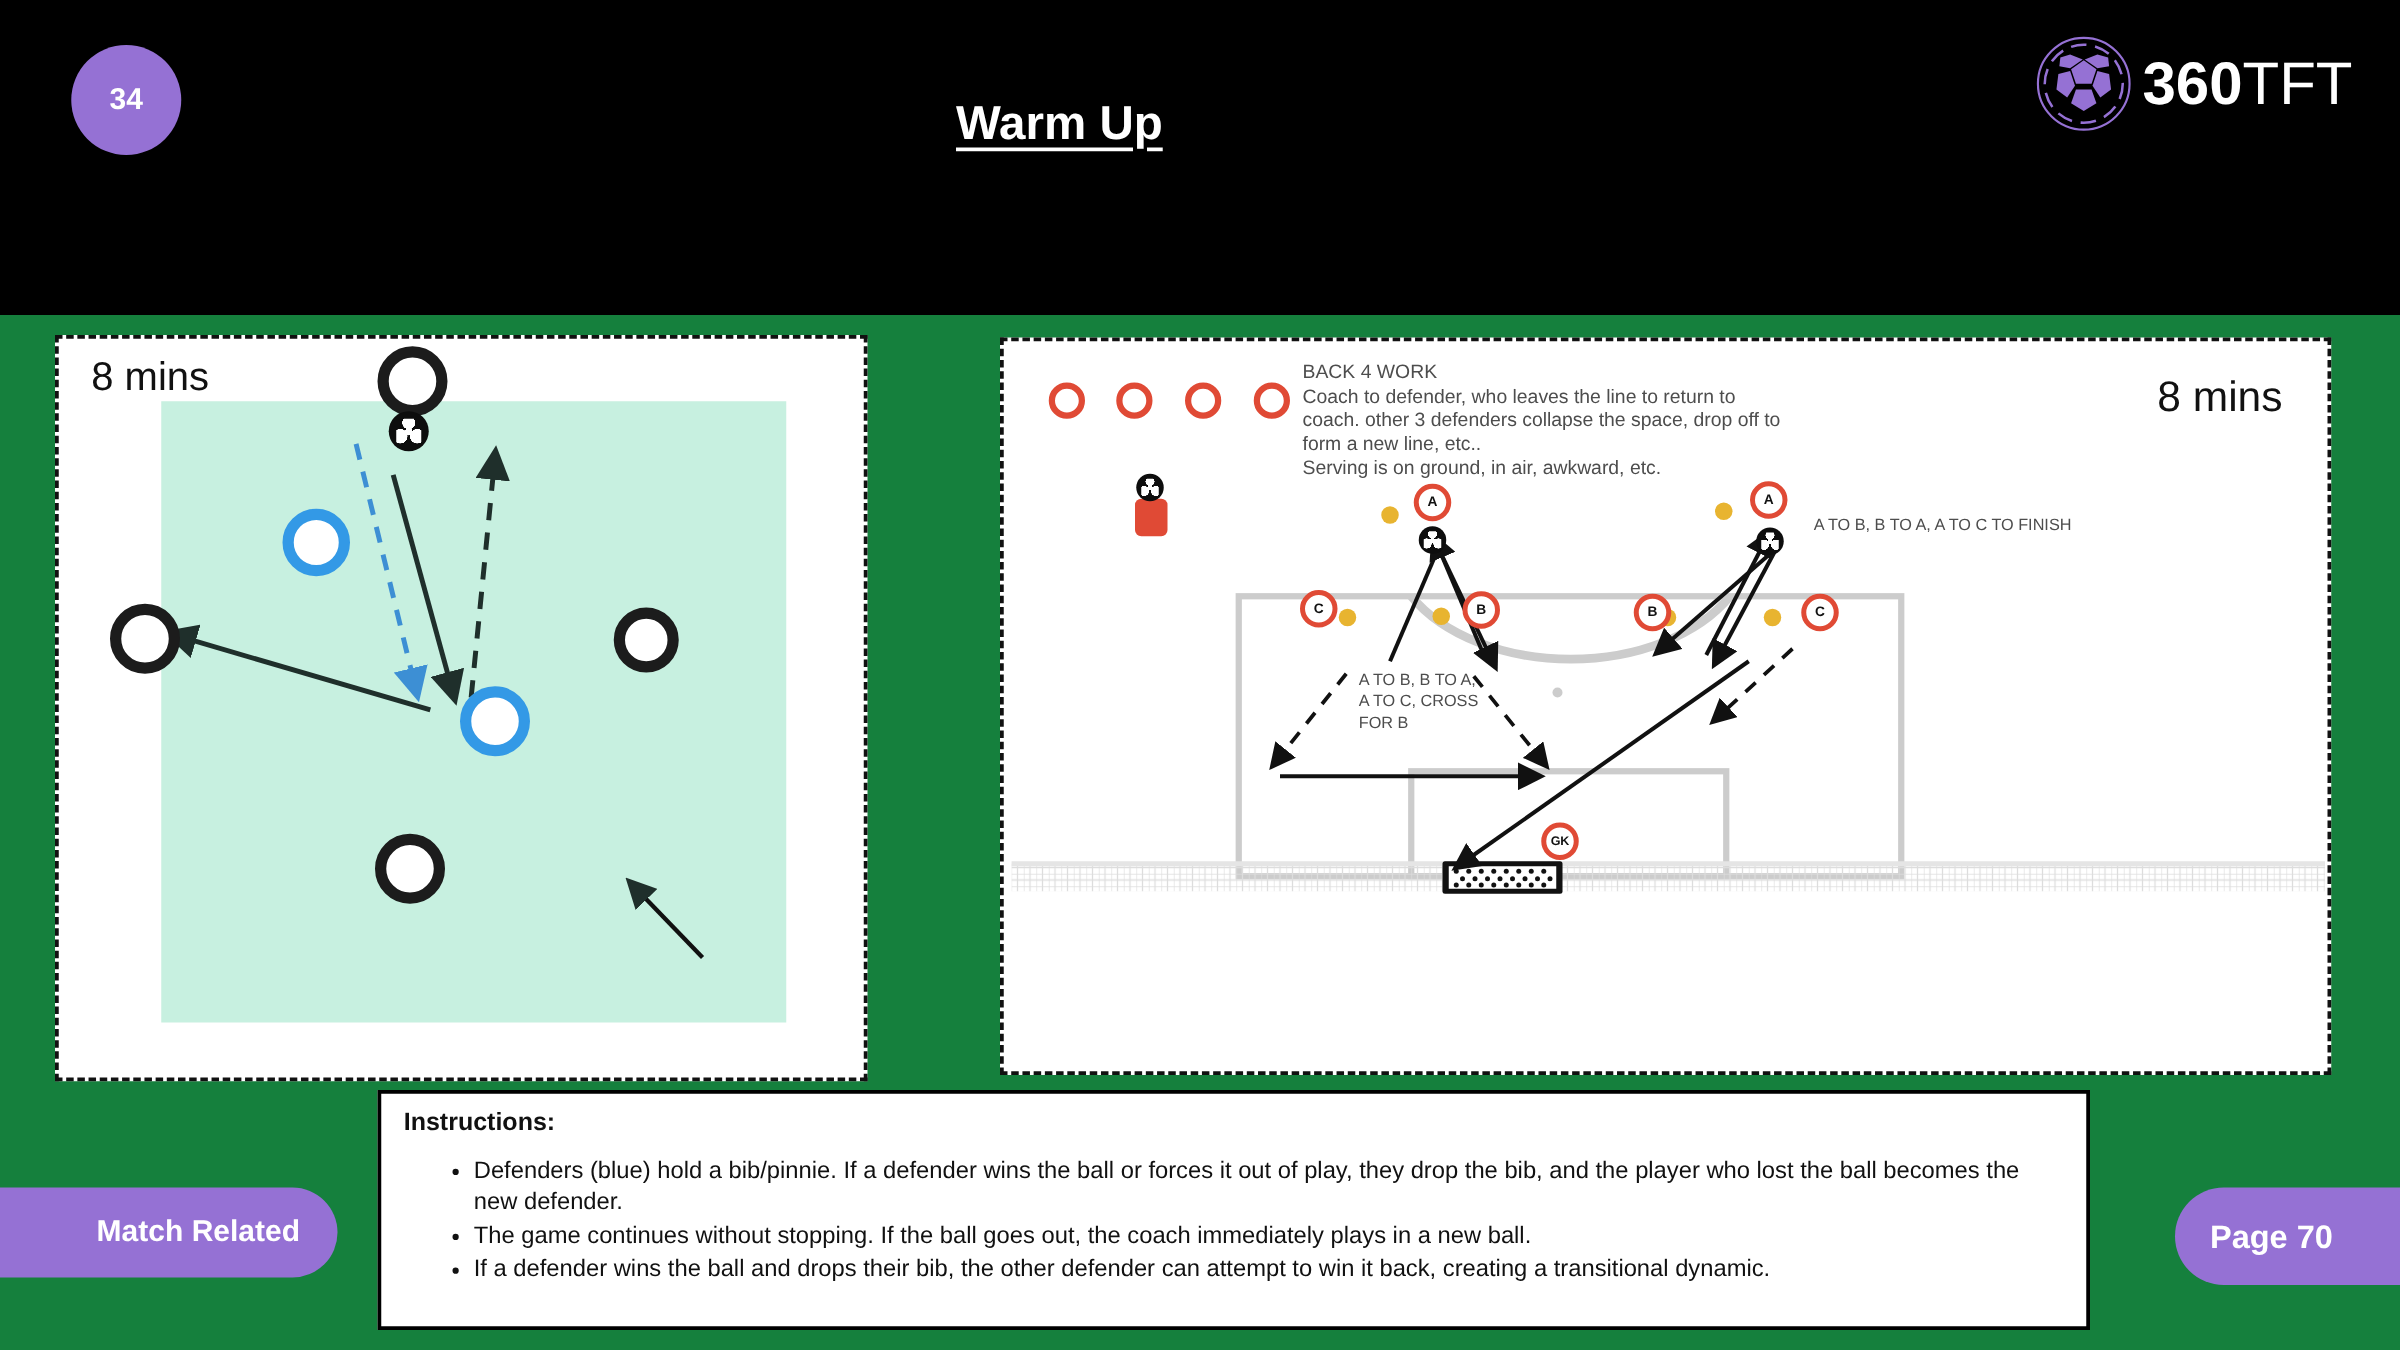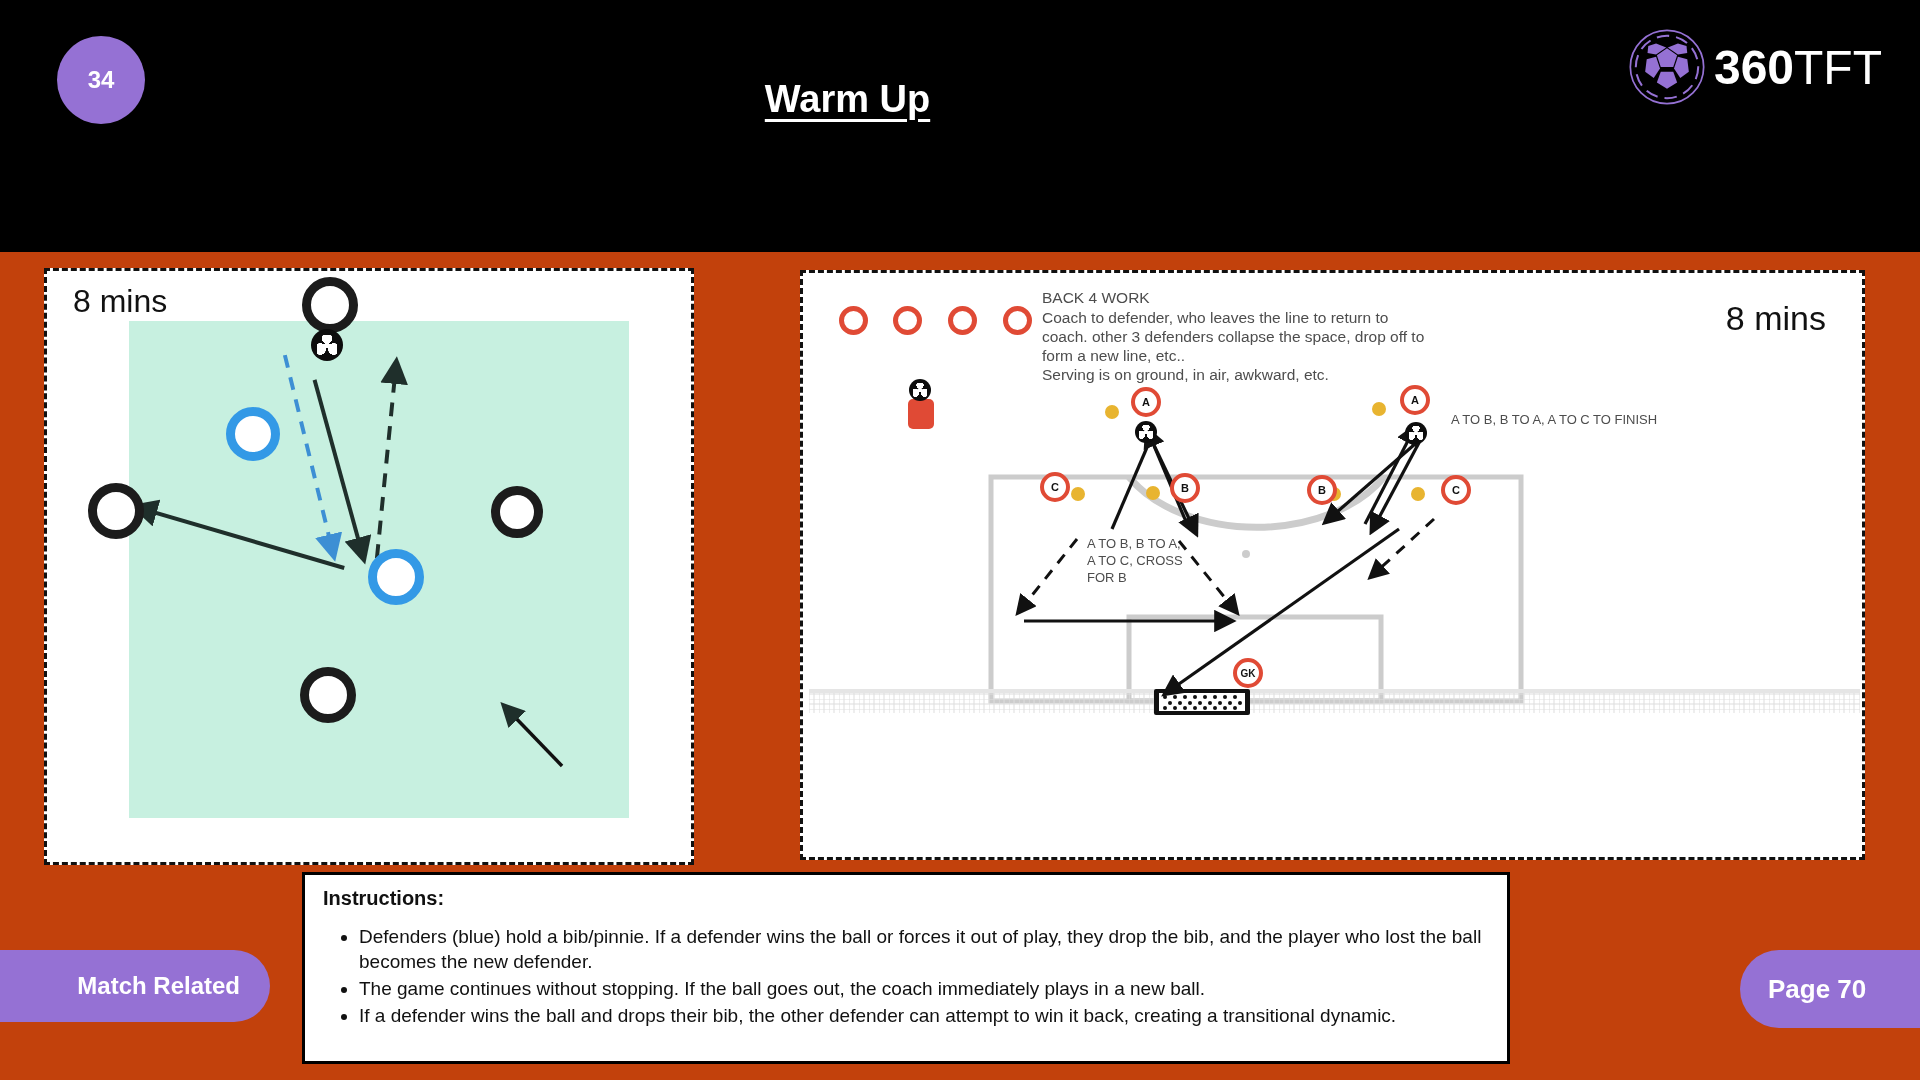--- a/index.html
+++ b/index.html
@@ -2,21 +2,21 @@
 <html><head>
 <meta charset="utf-8">
 <style>
   * { box-sizing: border-box; margin: 0; padding: 0; }
   html, body {
     width: 1920px; height: 1080px;
     background: #ffffff;
     font-family: "Liberation Sans", sans-serif;
     overflow: hidden;
   }
-  #page { position: relative; width: 1920px; height: 1080px; background: #c2410c; }
+  #page { position: relative; width: 1920px; height: 1080px; background: #15803d; }
 
   
   .header {
     position: absolute; left: 0; top: 0; width: 1920px; height: 252px;
     background: #000000;
   }
   .slide-num {
     position: absolute; left: 57px; top: 36px;
     width: 88px; height: 88px; border-radius: 50%;
     background: #9571d4; color: #fff;
@@ -93,25 +93,25 @@
     border: 4px solid #e04a35; background: #fff; color: #111;
     font-size: 11px; font-weight: 700;
     display: flex; align-items: center; justify-content: center;
   }
   .coach {
     position: absolute; width: 26px; height: 30px; border-radius: 5px; background: #e04a35;
   }
 
   
   .instructions {
-    position: absolute; left: 302px; top: 872px; width: 1208px; height: 192px;
+    position: absolute; left: 302px; top: 872px; width: 1370px; height: 192px;
     border: 3px solid #000; background: #fff; padding: 12px 18px 10px 18px;
   }
   .instructions h3 { font-size: 20px; font-weight: bold; color: #111; margin-bottom: 14px; }
-  .instructions ul { margin-left: 36px; }
+  .instructions ul { margin-left: 56px; }
   .instructions li { font-size: 19px; color: #111; line-height: 1.32; margin-bottom: 2px; }
 
   
   .badge-left {
     position: absolute; left: -60px; bottom: 58px;
     width: 330px; height: 72px; border-radius: 40px;
     background: #9571d4; color: #fff;
     display: flex; align-items: center; justify-content: flex-end;
     padding-right: 30px; font-size: 24px; font-weight: bold;
   }

